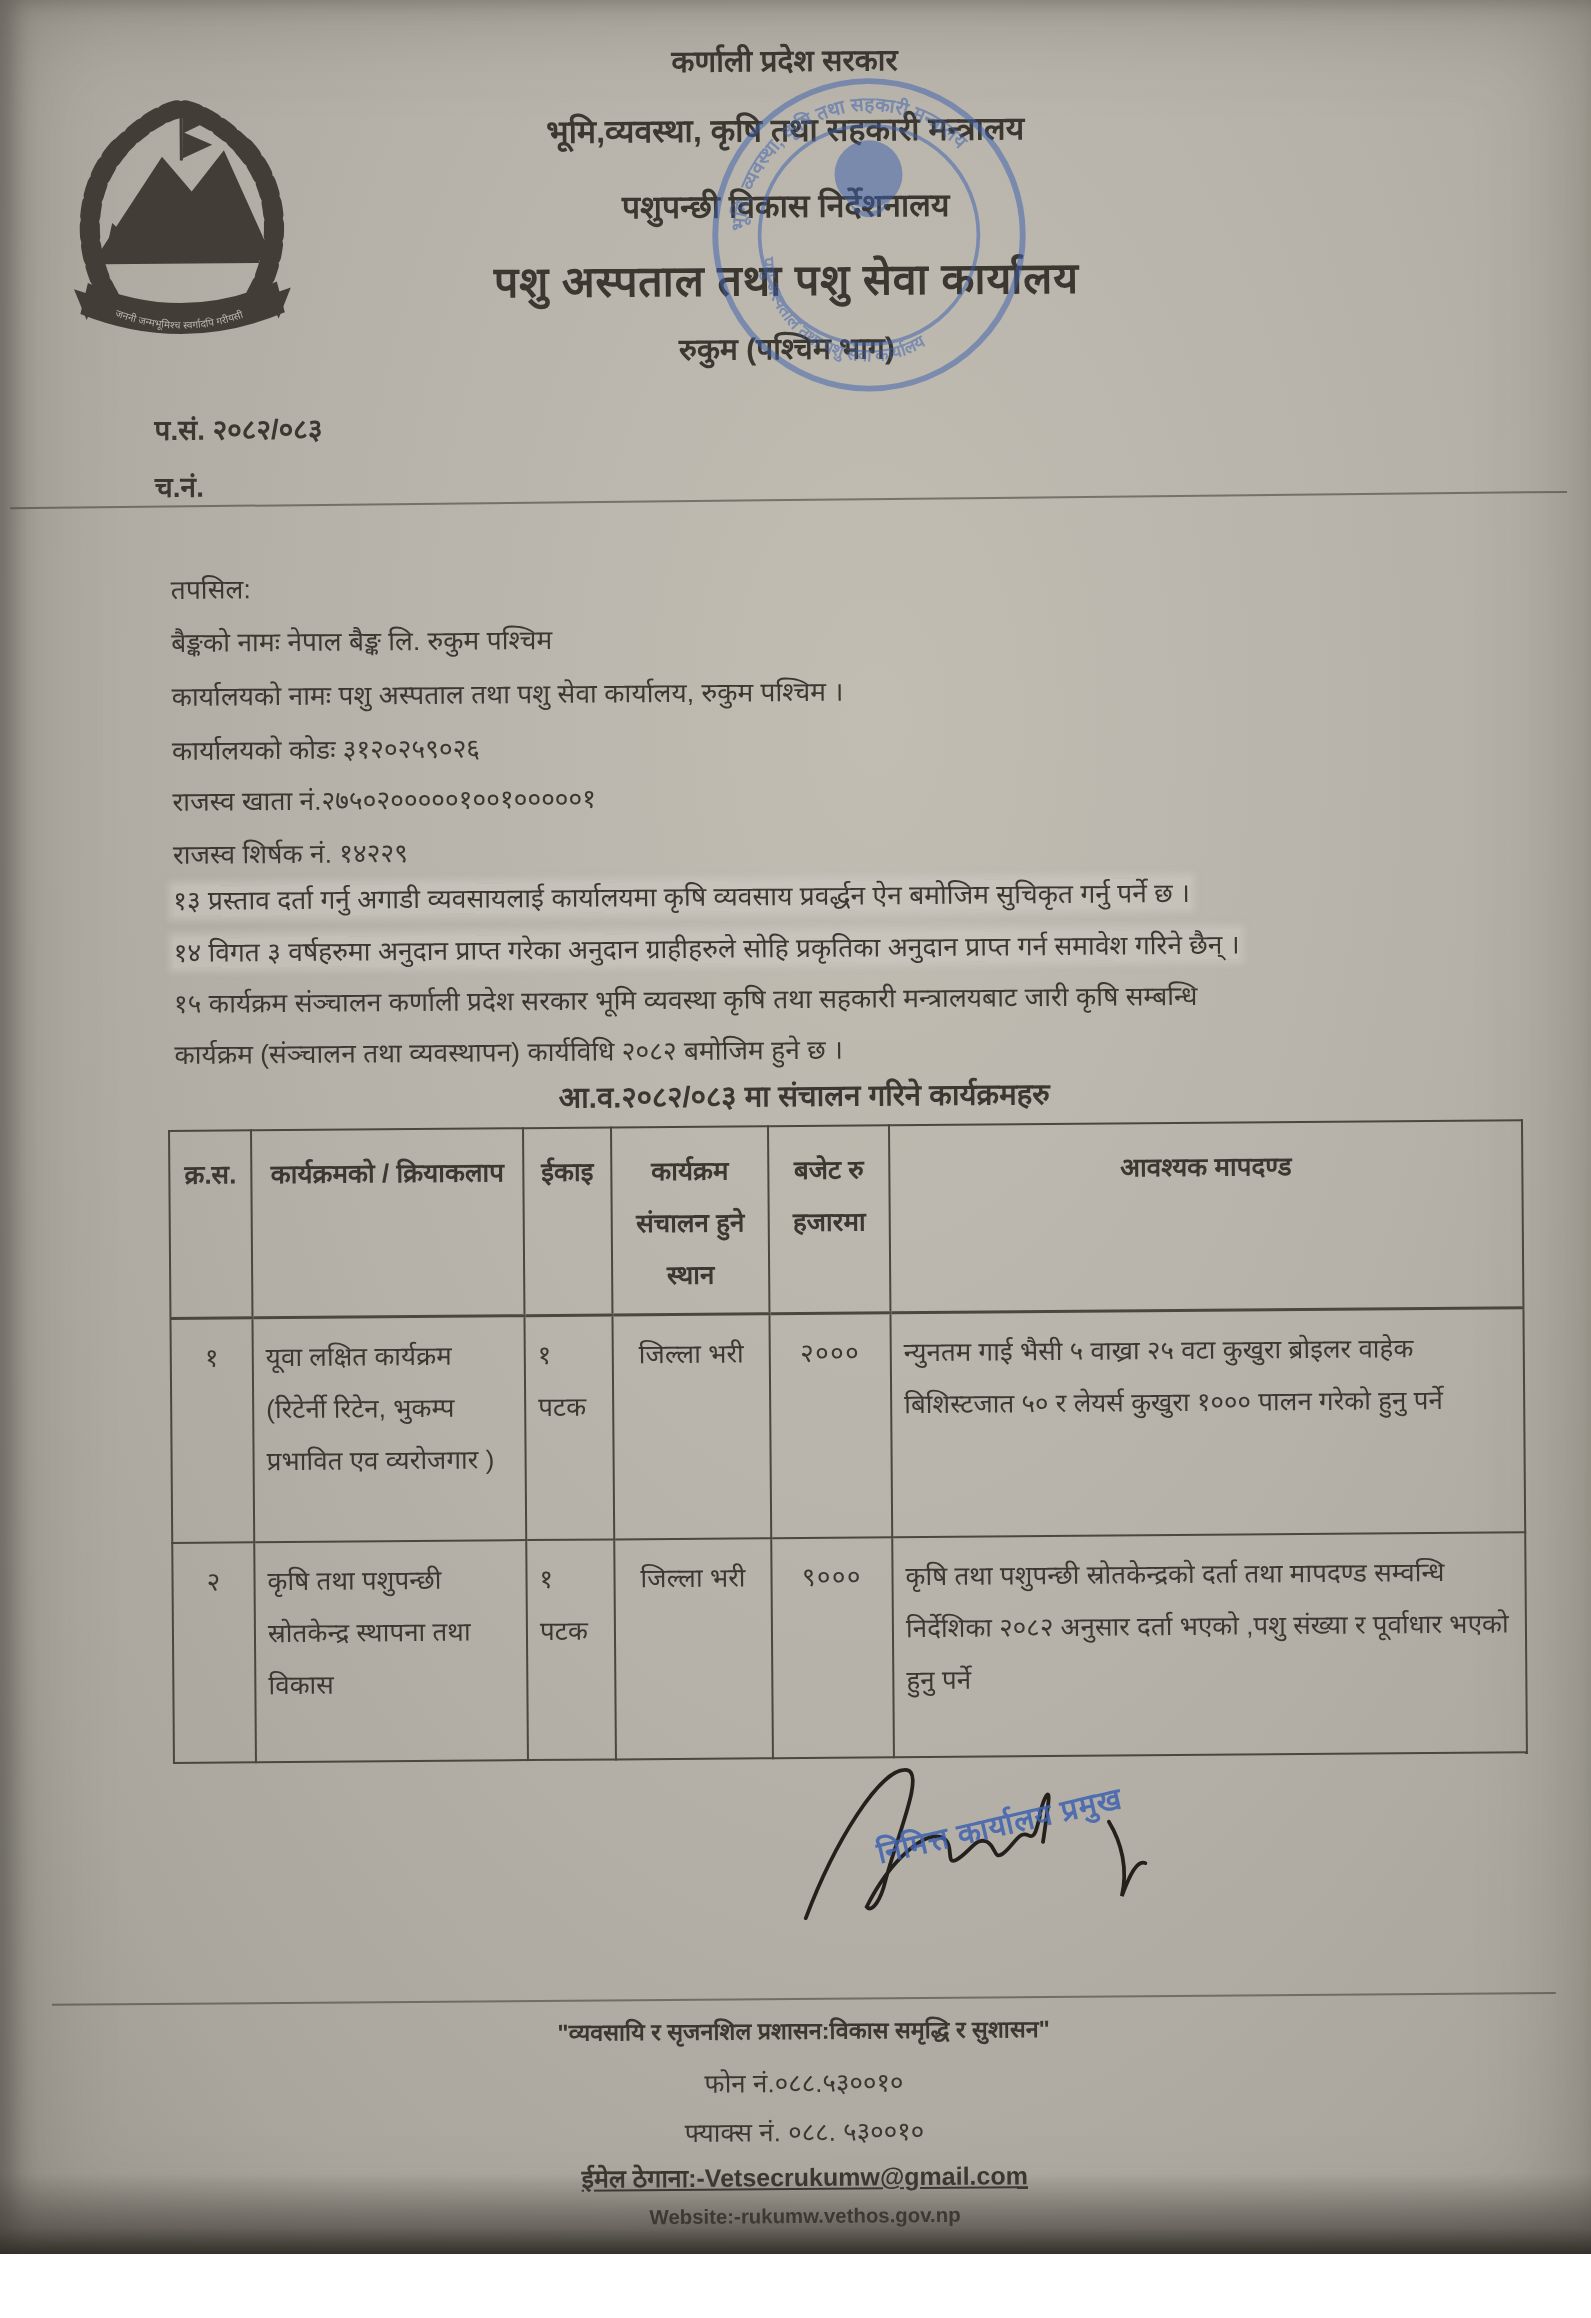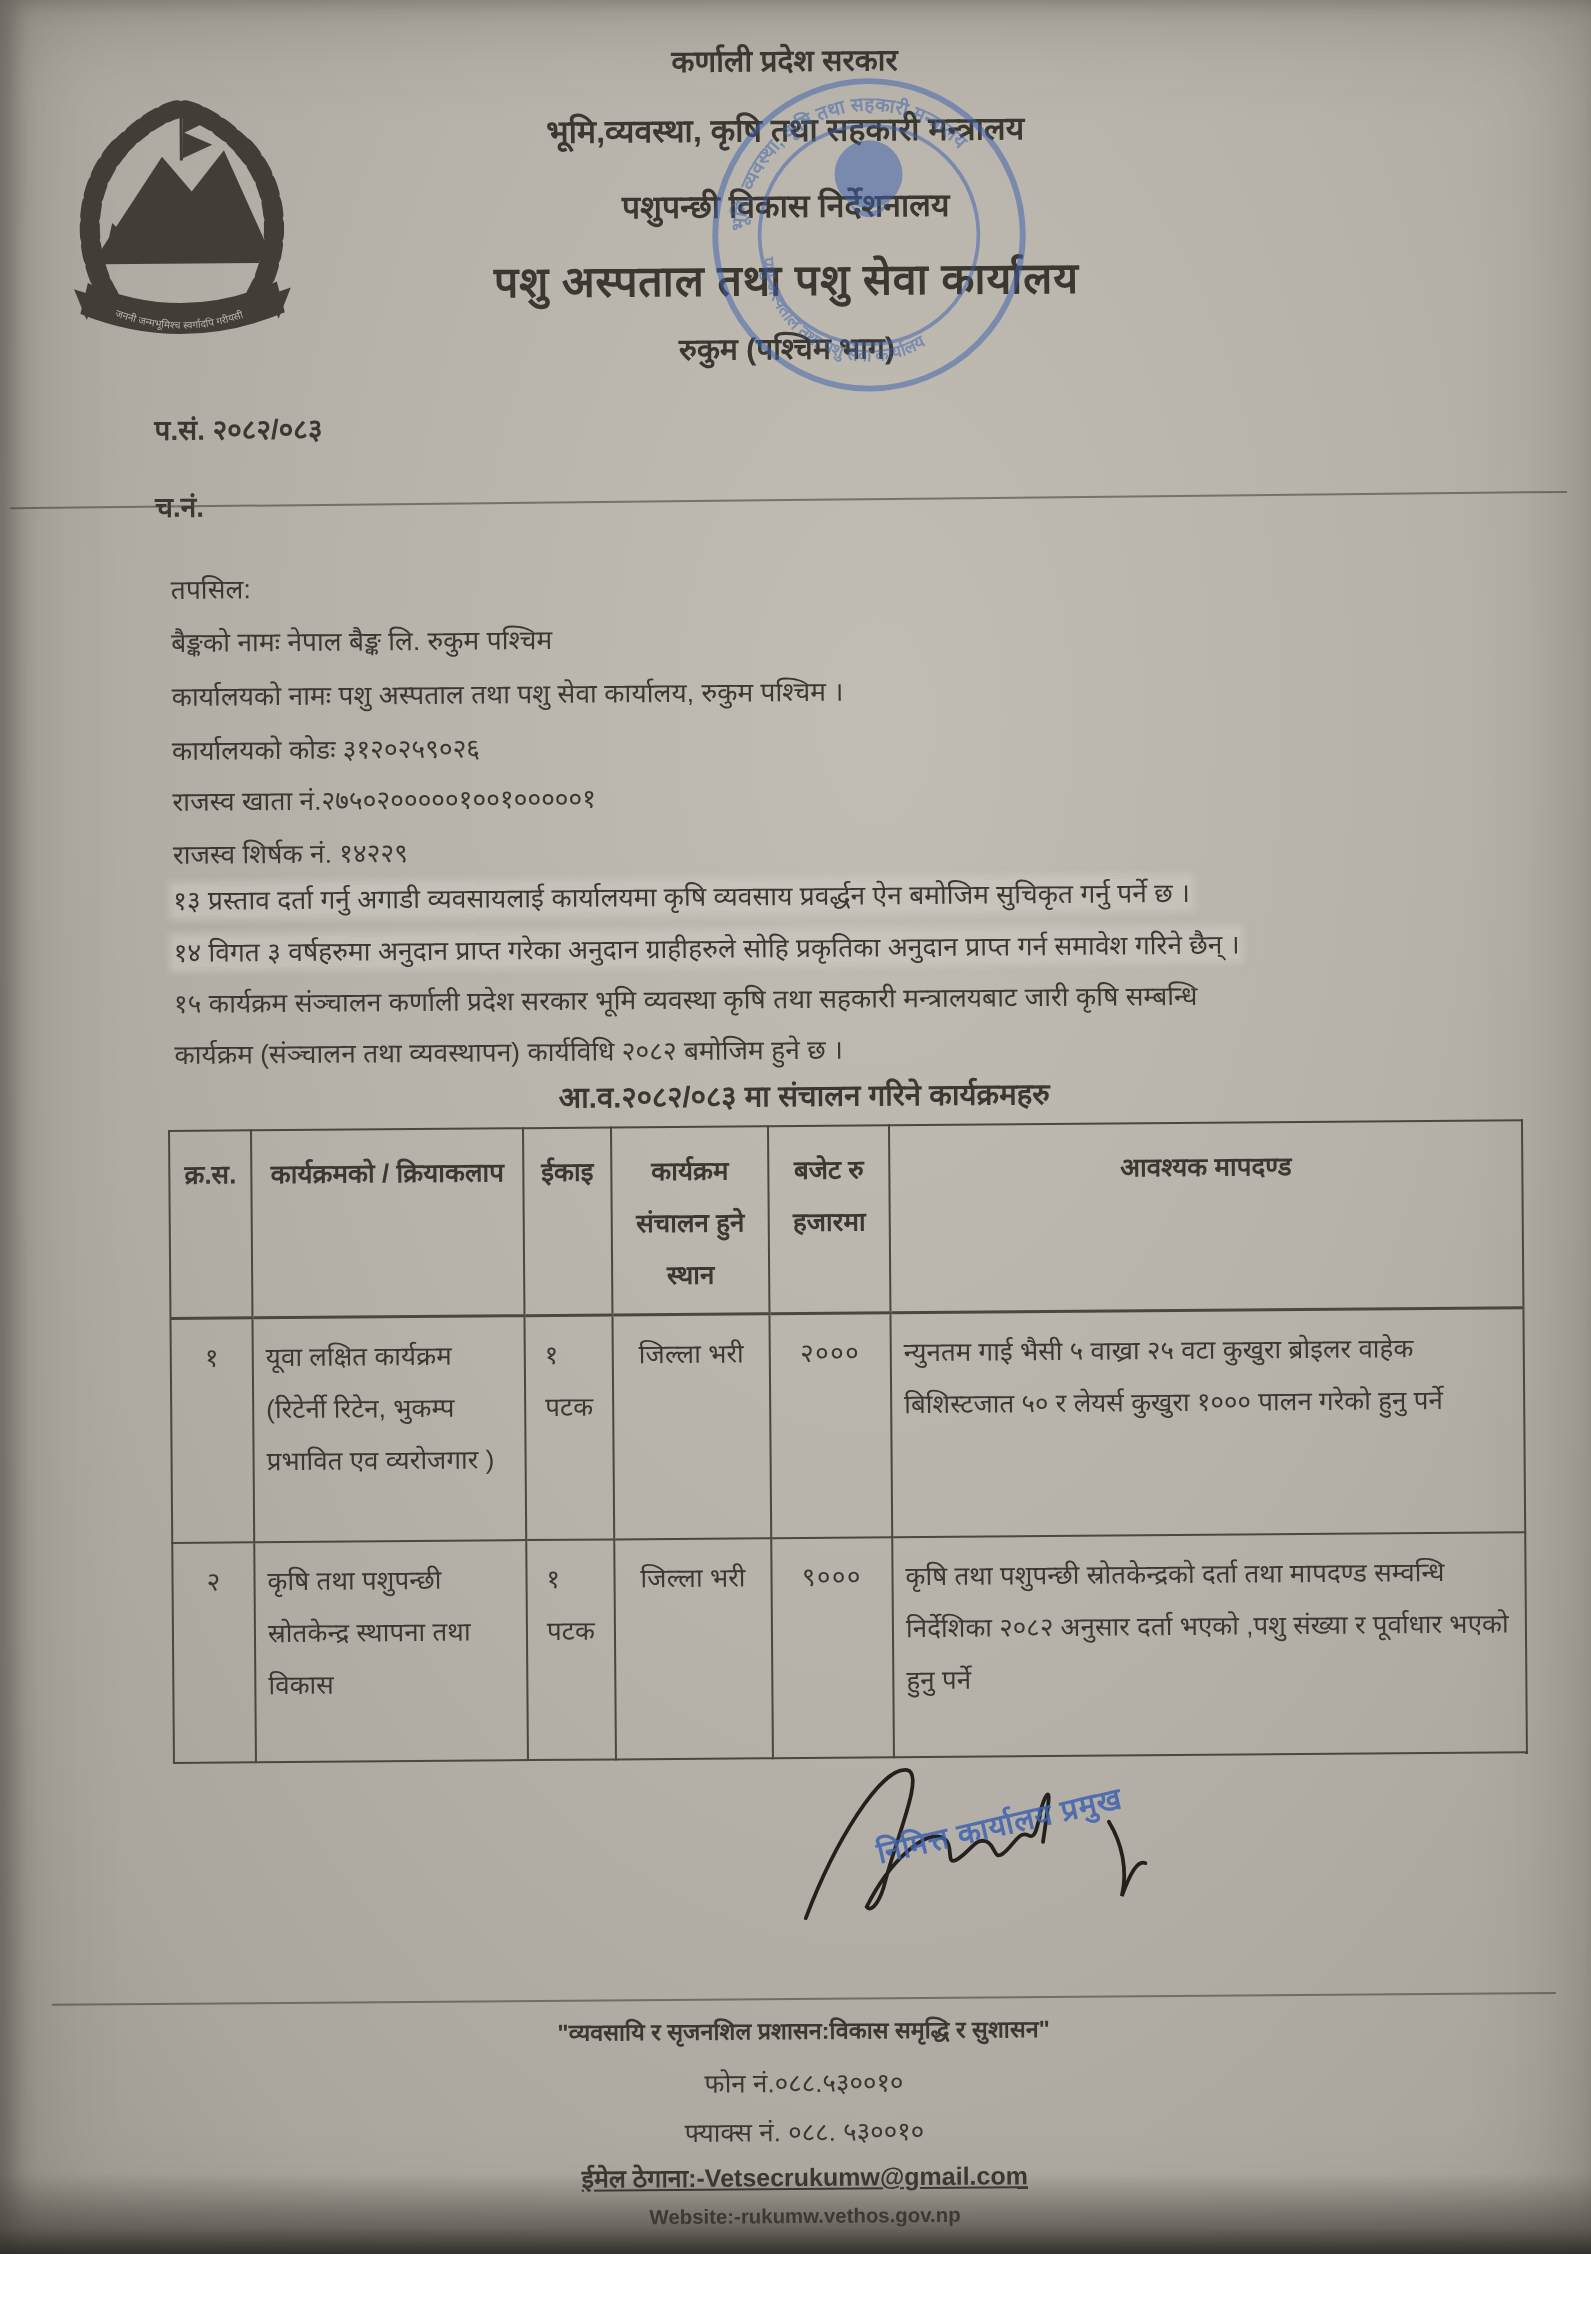--- a/index.html
+++ b/index.html
@@ -20,21 +20,21 @@
   .rule{position:absolute;height:1.5px;background:rgba(72,67,59,.6);}
   .bodyline{position:absolute;left:175px;width:1367px;font-size:26.4px;font-weight:500;white-space:nowrap;}
   .hl{background:rgba(207,204,197,.55);box-shadow:0 0 6px 4.5px rgba(207,204,197,.5);}
   .ttl{position:absolute;left:227px;top:1075px;width:1155px;text-align:center;font-size:29.4px;font-weight:700;}
   table.grid{position:absolute;left:168px;top:1125px;width:1351px;border-collapse:collapse;table-layout:fixed;}
   table.grid td{border:2.3px solid #4b463e;vertical-align:top;padding:12px 12px;font-size:26px;line-height:2.0;}
   table.grid tr.h td{text-align:center;font-weight:600;padding-top:16.6px;border-bottom-width:3px;}
   .c-sn{text-align:center;}
   .c-budget{text-align:center;letter-spacing:1.5px;}
   .c-place{text-align:center;}
-  .unitwrap{display:inline-block;width:57px;margin-left:7px;}
+  .unitwrap{display:inline-block;width:57px;}
   .sigstamp{position:absolute;left:867px;top:1833px;font-size:30px;font-weight:600;color:#3f63b0;
             transform:rotate(-12.5deg);transform-origin:0 0;letter-spacing:0.8px;opacity:.85;white-space:nowrap;}
   .ft{position:absolute;left:230px;width:1133px;text-align:center;white-space:nowrap;}
   .ft.slogan{top:2014px;font-size:23.4px;font-weight:600;}
   .ft.phone{top:2064px;font-size:26px;font-weight:500;}
   .ft.fax{top:2113px;font-size:26px;font-weight:500;}
   .ft.email{top:2159px;font-size:25px;font-weight:600;text-decoration:underline;}
   .ft.web{top:2205px;font-size:20.4px;font-weight:700;}
   .shadowband{position:absolute;left:0;top:2173px;width:1592px;height:81px;
               background:linear-gradient(180deg, rgba(80,75,68,0) 0%, rgba(62,58,52,.55) 68%, rgba(46,43,38,.92) 100%);}
@@ -93,21 +93,21 @@
       <path id="stArcBot" d="M85,258 A145,145 0 0 0 375,258" fill="none"></path>
       <text font-size="26" fill="#3b5fae" font-weight="bold">
         <textPath href="#stArcTop" startOffset="6">भूमि, व्यवस्था, कृषि तथा सहकारी मन्त्रालय</textPath>
       </text>
       <text font-size="23" fill="#3b5fae" font-weight="bold">
         <textPath href="#stArcBot" startOffset="4">पशु अस्पताल तथा पशु सेवा कार्यालय</textPath>
       </text>
     </svg>
 
     <div class="abs refline" style="left:160px;top:405px;">प.सं. २०८२/०८३</div>
-    <div class="abs refline" style="left:160px;top:482px;">च.नं.</div>
+    <div class="abs refline" style="left:160px;top:462px;">च.नं.</div>
     <div class="rule" style="left:15px;top:499px;width:1557px;transform:rotate(-0.15deg);"></div>
 
     <div class="bodyline" style="top:566px;">तपसिल:</div>
     <div class="bodyline" style="top:619px;">बैङ्कको नामः नेपाल बैङ्क लि. रुकुम पश्चिम</div>
     <div class="bodyline" style="top:673px;">कार्यालयको नामः पशु अस्पताल तथा पशु सेवा कार्यालय, रुकुम पश्चिम ।</div>
     <div class="bodyline" style="top:727px;">कार्यालयको कोडः ३१२०२५९०२६</div>
     <div class="bodyline" style="top:778px;">राजस्व खाता नं.२७५०२०००००१००१०००००१</div>
     <div class="bodyline" style="top:831px;">राजस्व शिर्षक नं. १४२२९</div>
     <div class="bodyline" style="top:877px;"><span class="hl">१३ प्रस्ताव दर्ता गर्नु अगाडी व्यवसायलाई कार्यालयमा कृषि व्यवसाय प्रवर्द्धन ऐन बमोजिम सुचिकृत गर्नु पर्ने छ ।</span></div>
     <div class="bodyline" style="top:929px;"><span class="hl">१४ विगत ३ वर्षहरुमा अनुदान प्राप्त गरेका अनुदान ग्राहीहरुले सोहि प्रकृतिका अनुदान प्राप्त गर्न समावेश गरिने छैन् ।</span></div>

